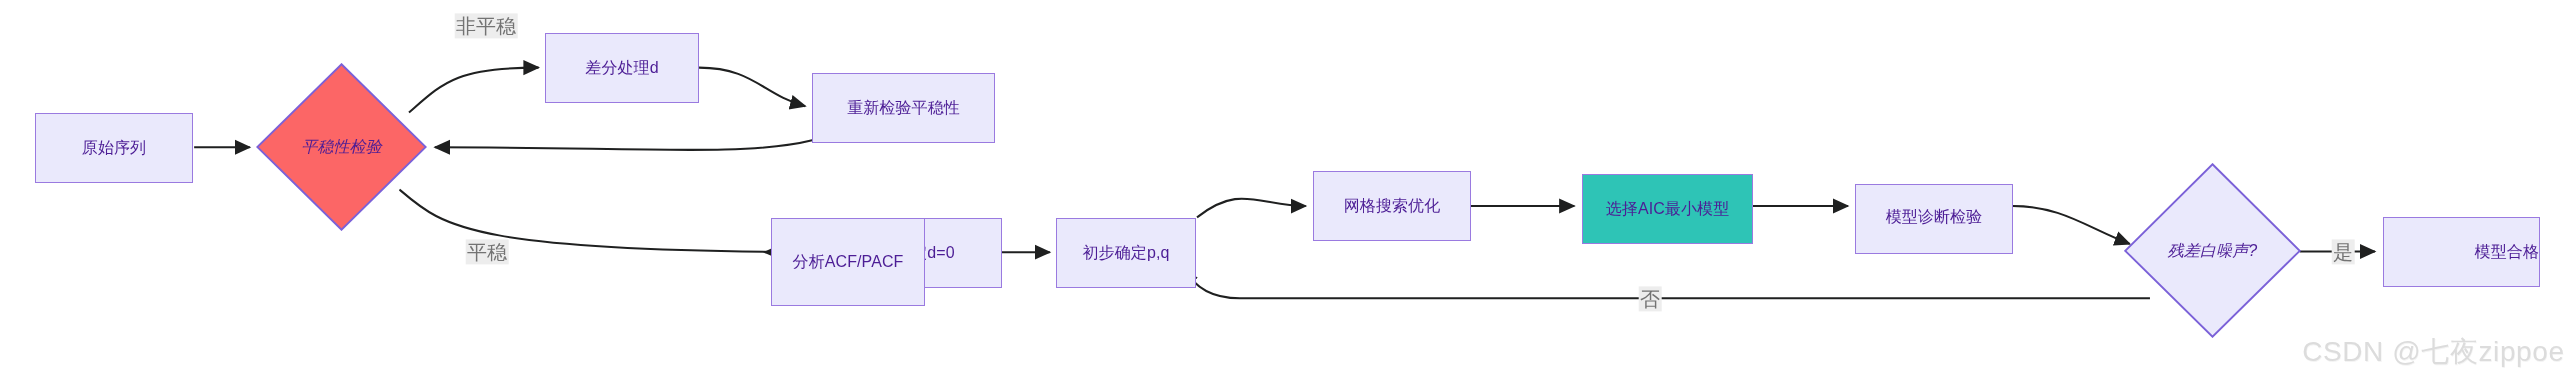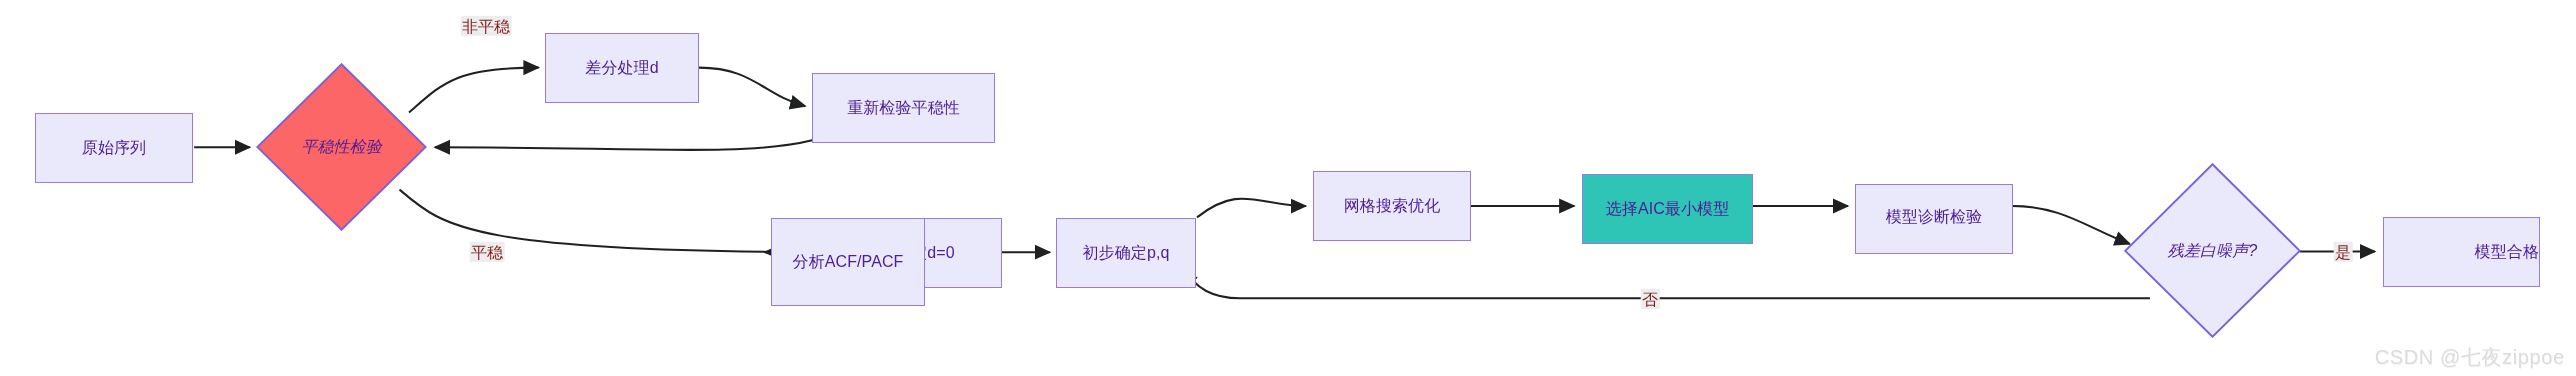--- a/index.html
+++ b/index.html
@@ -57,32 +57,32 @@
     width: 100%;
     height: 100%;
   }
   .diamond-label {
     position: relative;
     z-index: 2;
   }
   .edge-label {
     position: absolute;
     background: #ededed;
-    color: #7f1d1d;
-    font-size: 16px;
+    color: #737373;
+    font-size: 20px;
     line-height: 1.2;
     padding: 0.6px 1.3px;
     white-space: nowrap;
     transform: translate(-50%, -50%);
   }
   #watermark {
     position: absolute;
     right: 11.4px;
     bottom: 5px;
-    font-size: 20px;
+    font-size: 28px;
     color: #dcdcdc;
     letter-spacing: 0.6px;
     white-space: nowrap;
     text-shadow: 0.6px 0.6px 0 #f4f4f4;
     pointer-events: none;
     user-select: none;
   }
 </style>
 </head>
 <body>

